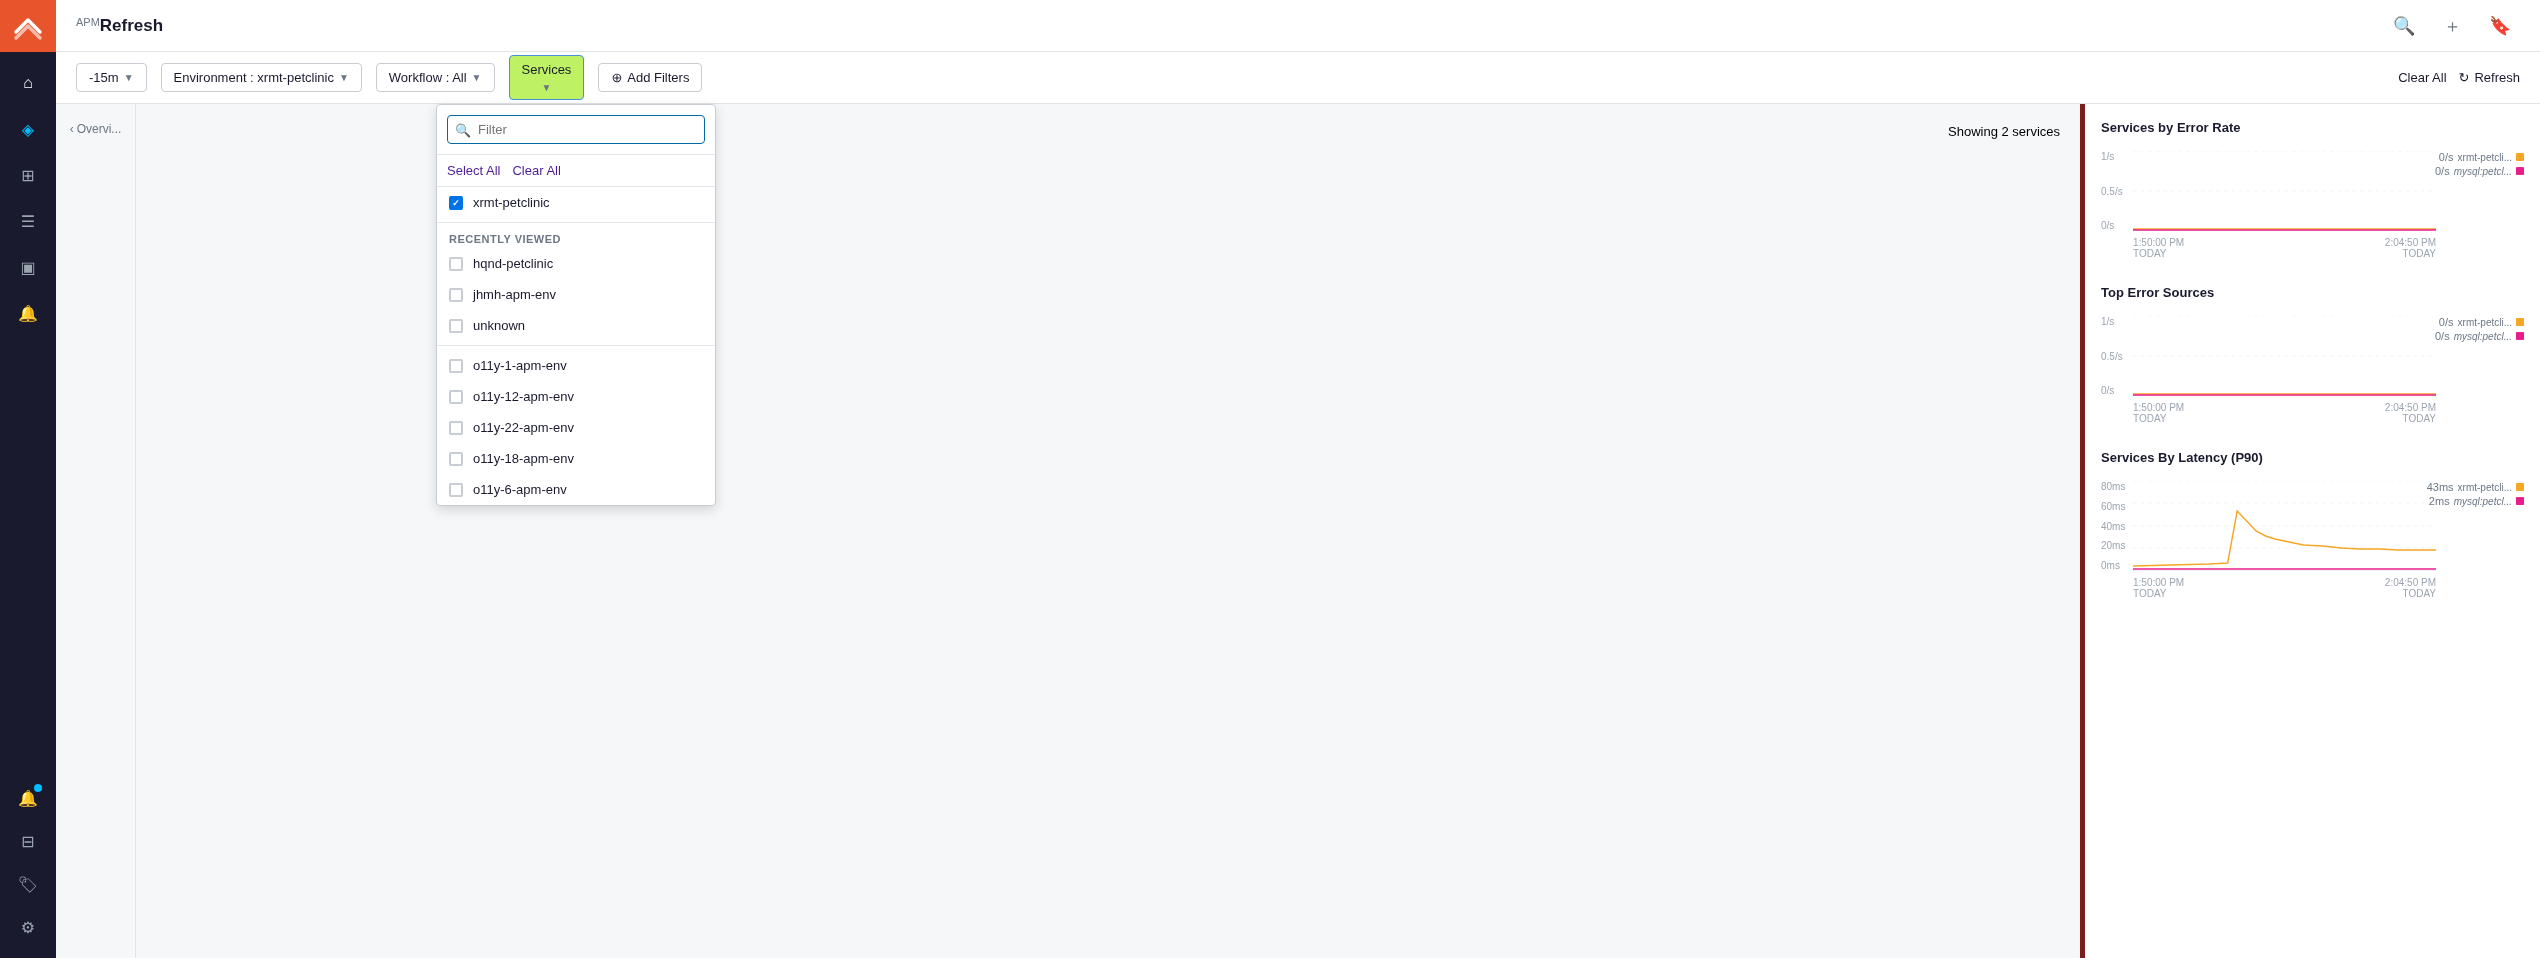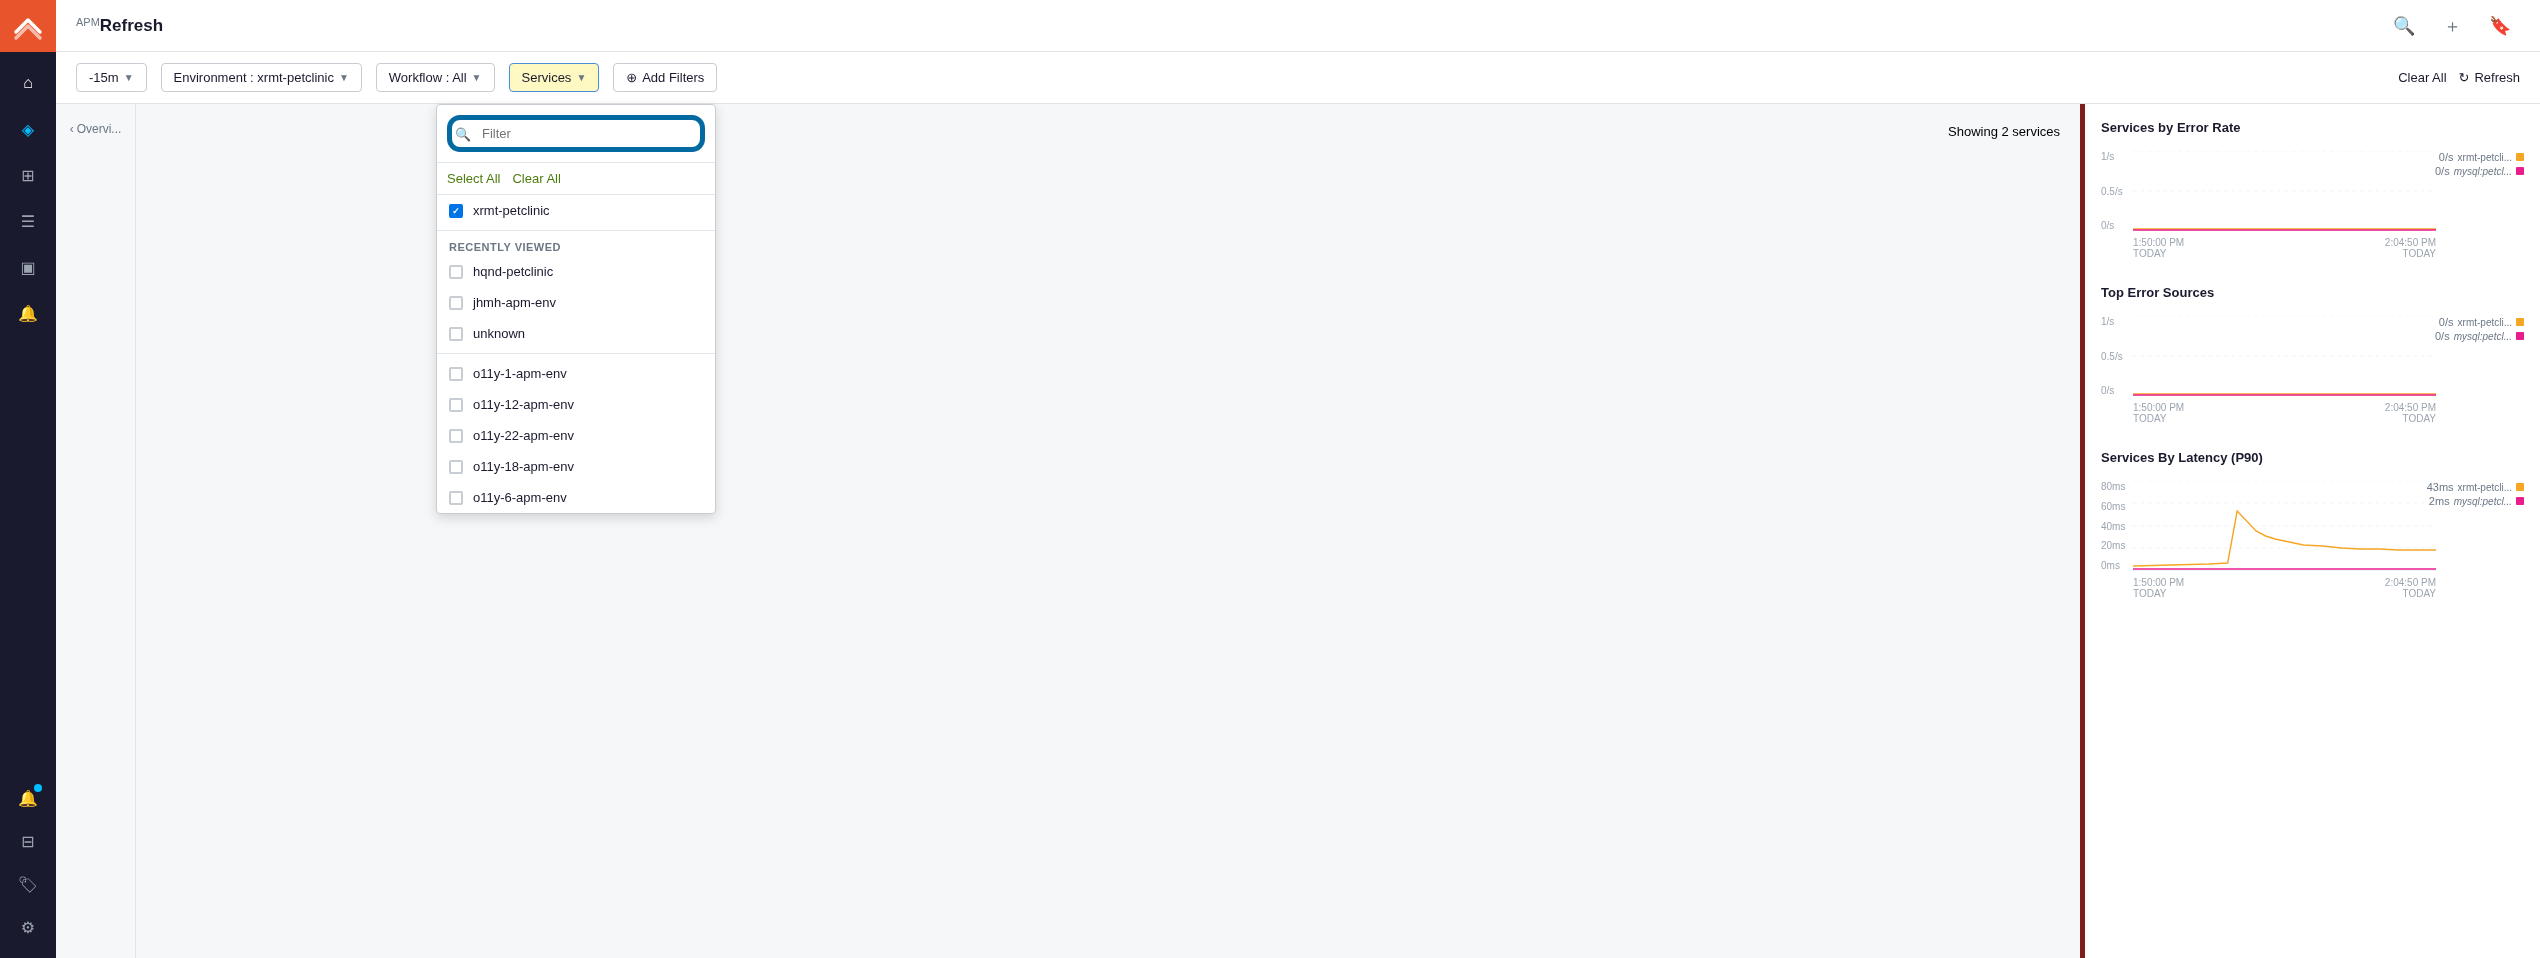--- a/index.html
+++ b/index.html
@@ -130,22 +130,22 @@
       border-radius: 4px;
       box-shadow: 0 4px 12px rgba(0,0,0,0.15);
       z-index: 100;
     }
     .dropdown-search {
       padding: 10px;
       border-bottom: 1px solid #e1e4e8;
     }
     .dropdown-search-input {
       width: 100%;
-      border: 5px solid #0369a1;
-      border-radius: 13px;
+      border: 1px solid #0369a1;
+      border-radius: 4px;
       padding: 6px 10px 6px 30px;
       font-size: 13px;
       outline: none;
     }
     .dropdown-search-wrapper {
       position: relative;
     }
     .dropdown-search-icon {
       position: absolute;
       left: 8px;
@@ -157,21 +157,21 @@
     .dropdown-actions {
       padding: 8px 10px;
       display: flex;
       gap: 12px;
       border-bottom: 1px solid #e1e4e8;
     }
     .dropdown-action-btn {
       background: none;
       border: none;
       cursor: pointer;
-      color: #4d7c0f;
+      color: #4c1d95;
       font-size: 13px;
       font-weight: 500;
       padding: 0;
     }
     .dropdown-items { max-height: 320px; overflow-y: auto; }
     .dropdown-item {
       padding: 8px 12px;
       display: flex;
       align-items: center;
       gap: 10px;
@@ -364,21 +364,21 @@
       <span class="arrow">▼</span>
     </button>
     <button class="filter-btn">
       <span>Environment : xrmt-petclinic</span>
       <span class="arrow">▼</span>
     </button>
     <button class="filter-btn">
       <span>Workflow : All</span>
       <span class="arrow">▼</span>
     </button>
-    <button class="filter-btn" style="background:#fef9c3; border-color:#4a90d9;">
+    <button class="filter-btn" style="background:#bef264; border-color:#4a90d9;flex-direction:column;">
       <span>Services</span>
       <span class="arrow">▼</span>
     </button>
     <button class="add-filter-btn">
       <span>⊕</span>
       <span>Add Filters</span>
     </button>
 
     <div class="dropdown-container">
       <div class="dropdown-search">

